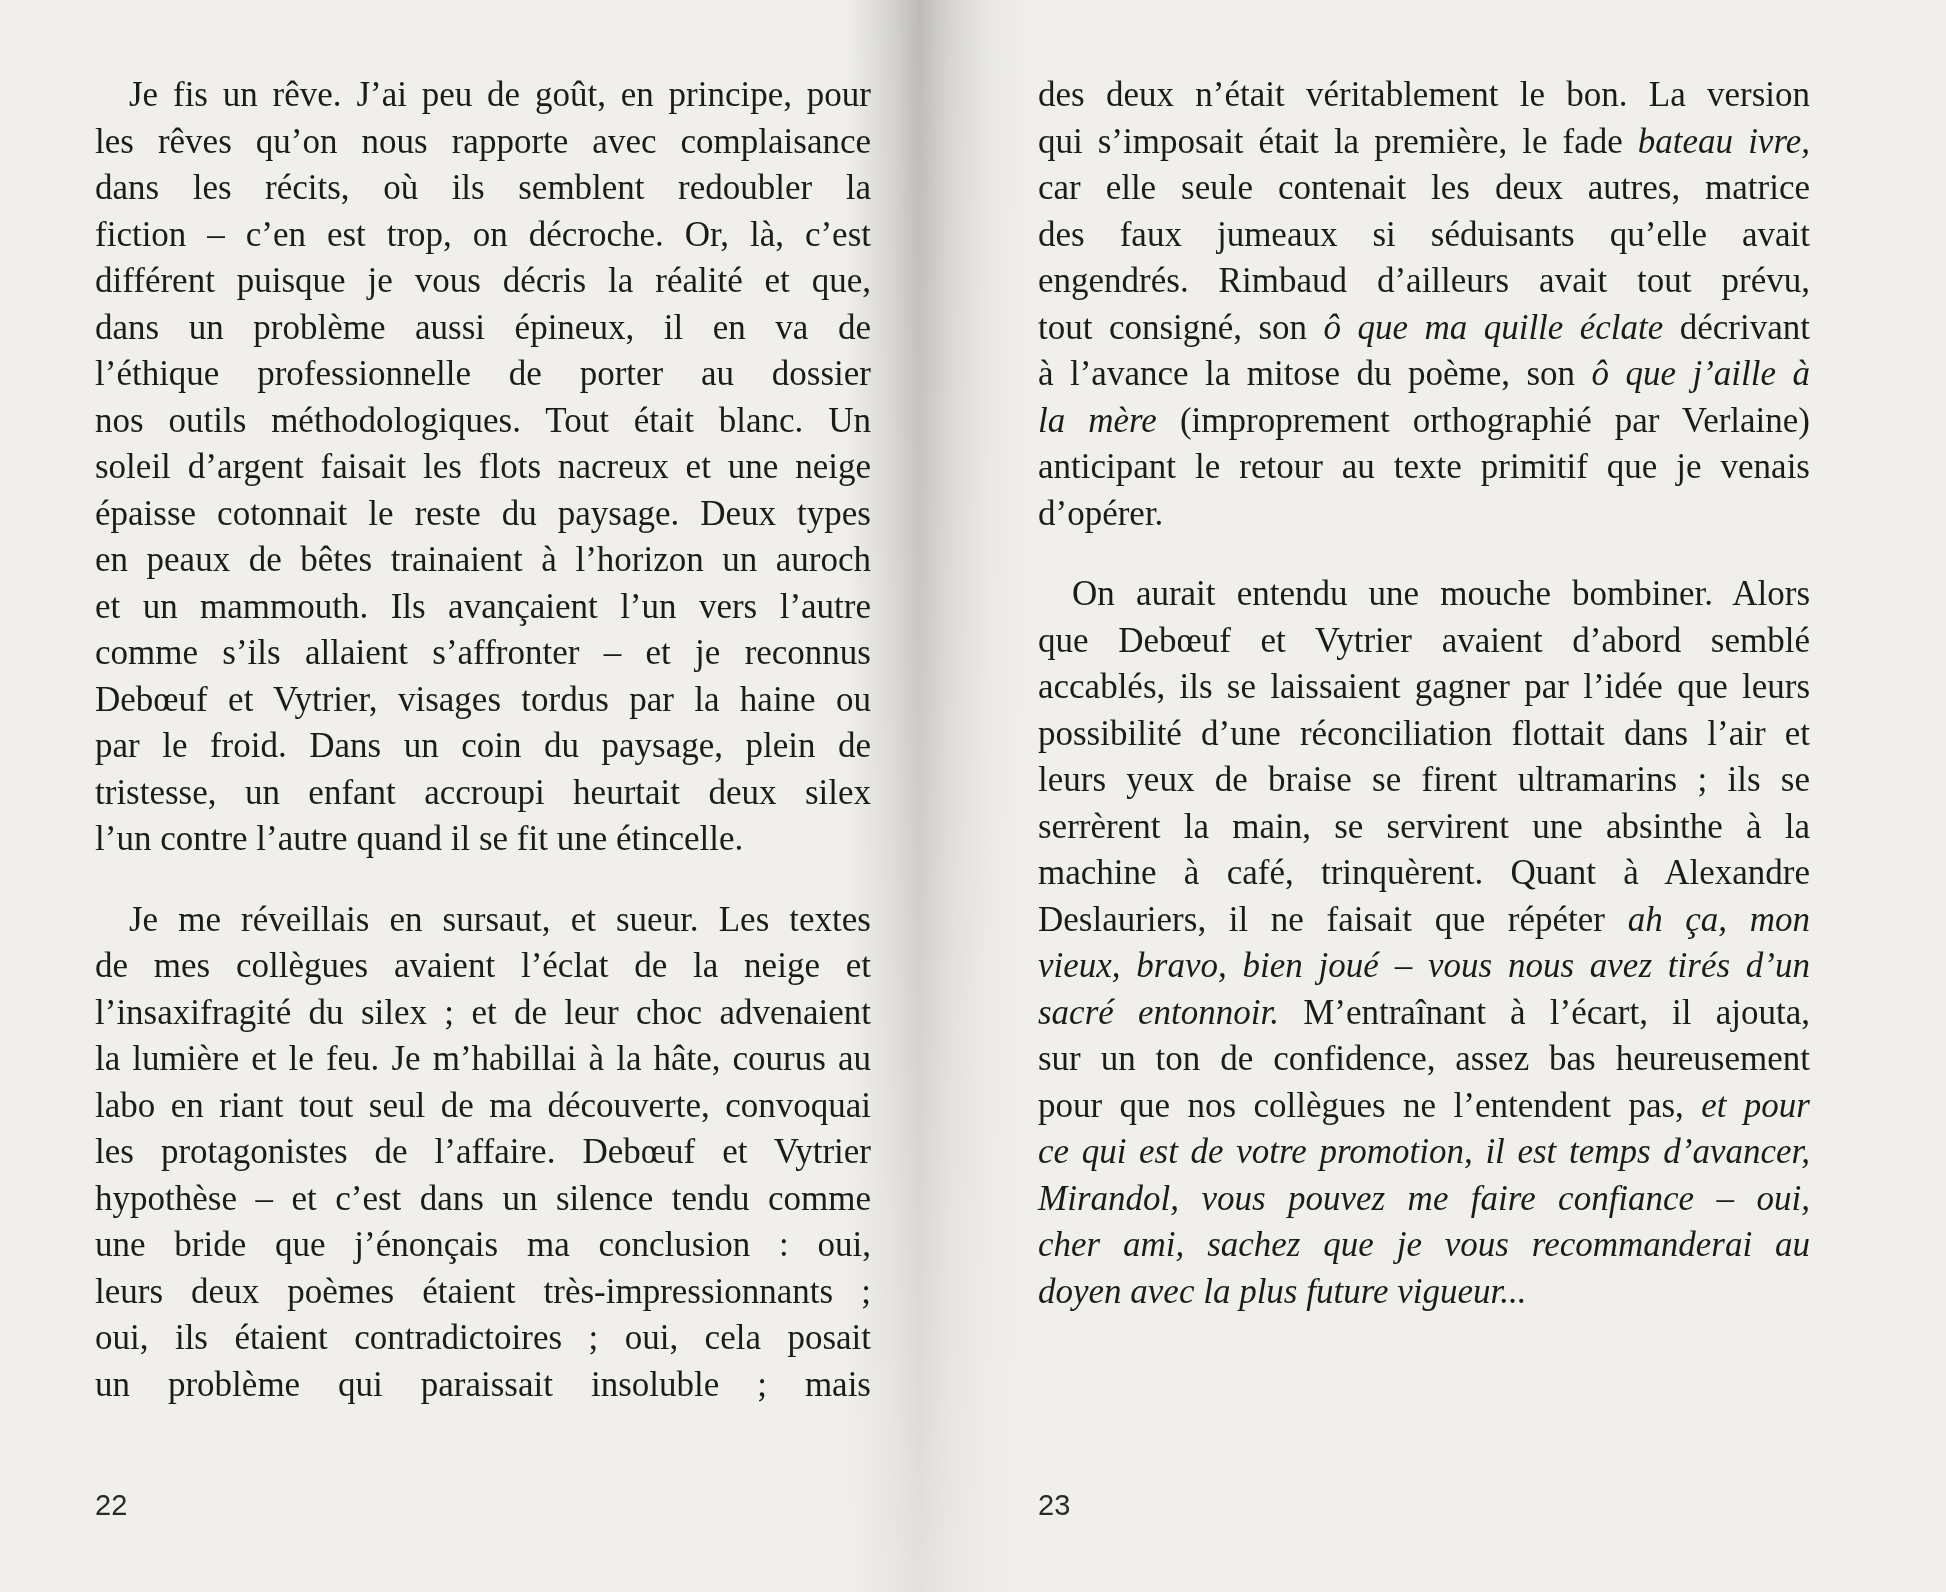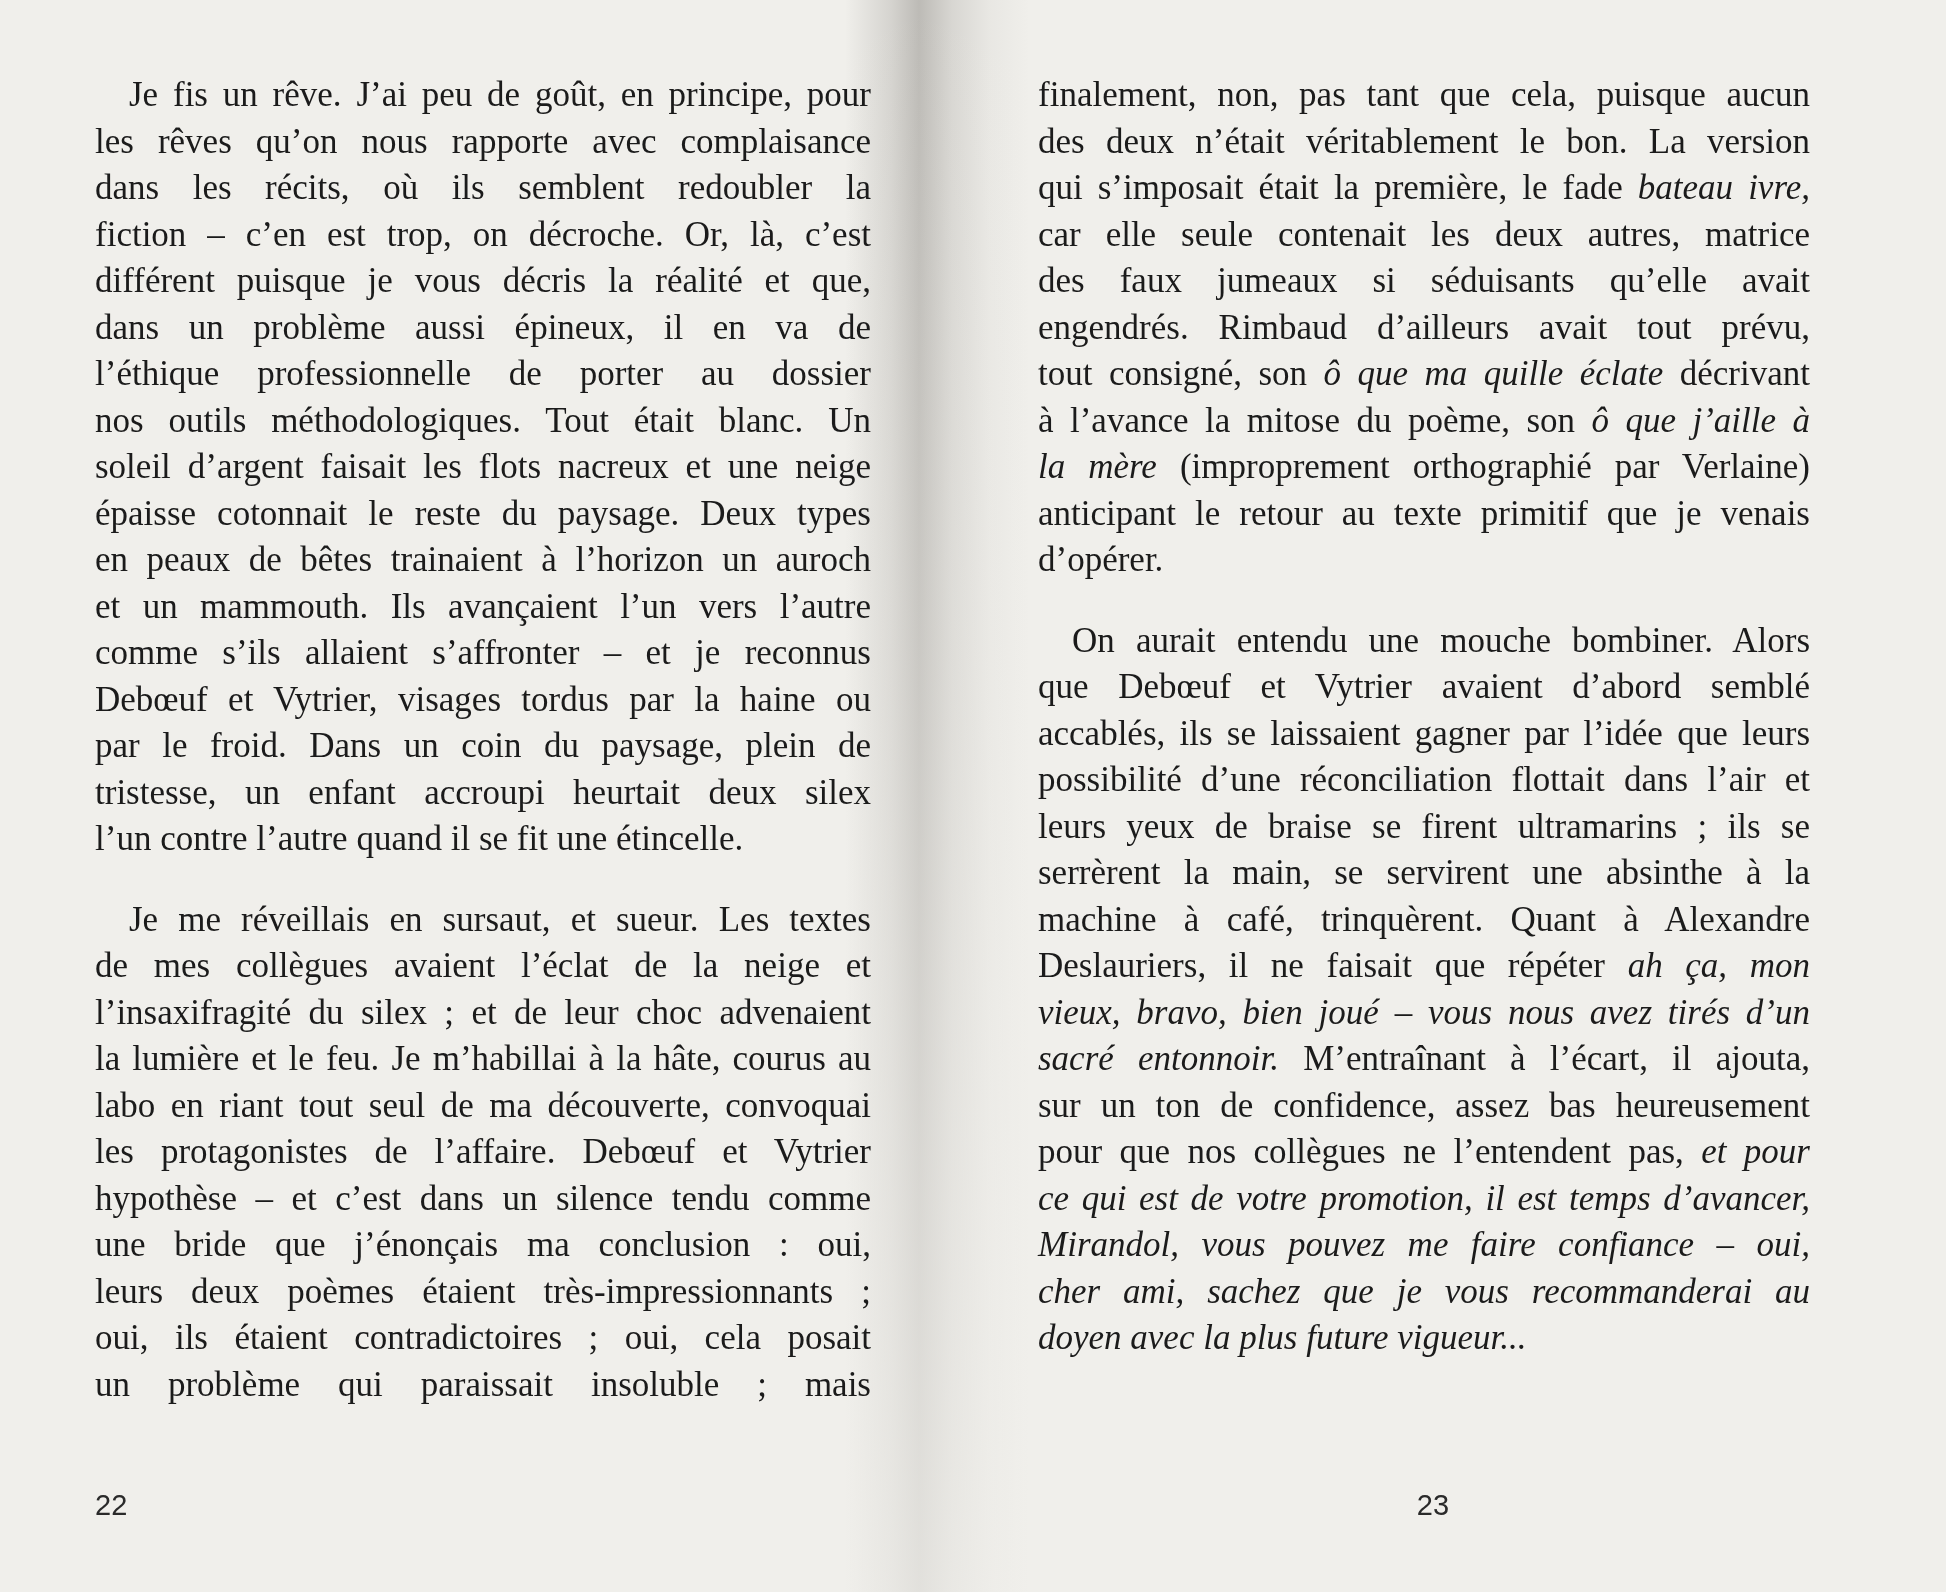--- a/index.html
+++ b/index.html
@@ -46,21 +46,21 @@
   }
   .bl.last{ -moz-text-align-last:left; text-align-last:left;}
   .bl.ind{padding-left:34px;box-sizing:border-box;}
   .it{font-style:italic;font-family:Liberation Serif, serif;}
   .pagenum{
     position:absolute;top:1489px;
     font-family:"Liberation Sans","DejaVu Sans",sans-serif;
     font-size:29px;line-height:32px;color:#2a2a2a;
   }
   #pagenum-left{left:95px;}
-  #pagenum-right{left:1038px;width:790px;text-align:center;}
+  #pagenum-right{left:1038px;width:790px;text-align:left;}
 </style>
 </head>
 <body>
 
 <div id="spread">
   <div class="spine"></div>
   <div class="spine-fade"></div>
 
   <div id="left-text" class="pagetext">
       <div class="para">
@@ -91,21 +91,20 @@
         <div class="bl"><span>les protagonistes de l’affaire. Debœuf et Vytrier</span></div>
         <div class="bl"><span>hypothèse – et c’est dans un silence tendu comme</span></div>
         <div class="bl"><span>une bride que j’énonçais ma conclusion : oui,</span></div>
         <div class="bl"><span>leurs deux poèmes étaient très-impressionnants ;</span></div>
         <div class="bl"><span>oui, ils étaient contradictoires ; oui, cela posait</span></div>
         <div class="bl"><span>un problème qui paraissait insoluble ; mais</span></div>
       </div>
     </div>
   <div id="right-text" class="pagetext">
       <div class="para">
-        <div class="bl"><span>finalement, non, pas tant que cela, puisque aucun</span></div>
         <div class="bl"><span>des deux n’était véritablement le bon. La version</span></div>
         <div class="bl"><span>qui s’imposait était la première, le fade </span><span class="it">bateau ivre,</span></div>
         <div class="bl"><span>car elle seule contenait les deux autres, matrice</span></div>
         <div class="bl"><span>des faux jumeaux si séduisants qu’elle avait</span></div>
         <div class="bl"><span>engendrés. Rimbaud d’ailleurs avait tout prévu,</span></div>
         <div class="bl"><span>tout consigné, son </span><span class="it">ô que ma quille éclate</span><span> décrivant</span></div>
         <div class="bl"><span>à l’avance la mitose du poème, son </span><span class="it">ô que j’aille à</span></div>
         <div class="bl"><span class="it">la mère</span><span> (improprement orthographié par Verlaine)</span></div>
         <div class="bl"><span>anticipant le retour au texte primitif que je venais</span></div>
         <div class="bl last"><span>d’opérer.</span></div>

